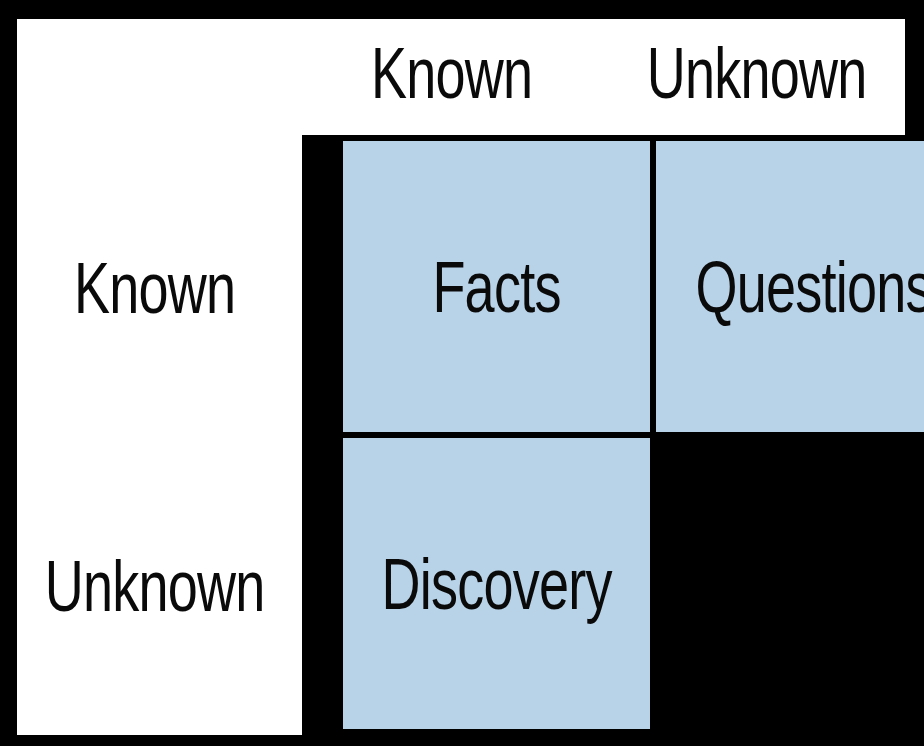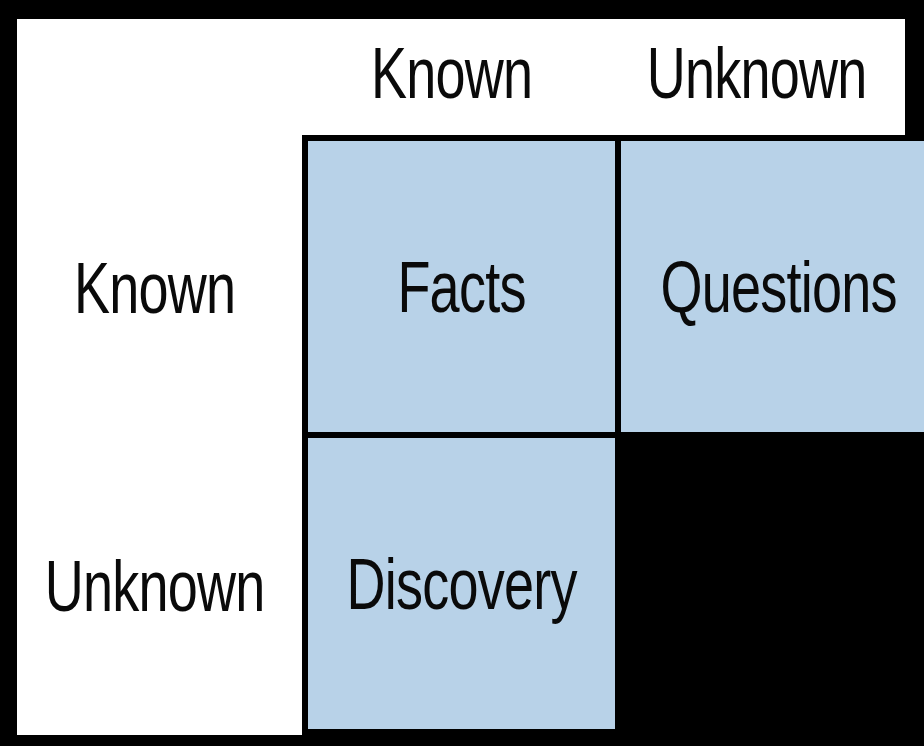--- a/index.html
+++ b/index.html
@@ -39,20 +39,21 @@
     left: 285px;
     top: 116px;
     width: 603px;
     height: 600px;
     display: grid;
     grid-template-columns: 1fr 1fr;
     grid-template-rows: 1fr 1fr;
     gap: 6px;
     border: 6px solid var(--line);
     background: var(--line);
+    padding-left: 35px;
   }
   .cell {
     background: var(--cell-fill);
     display: flex;
     align-items: center;
     justify-content: center;
   }
   
   .lbl {
     display: inline-block;

